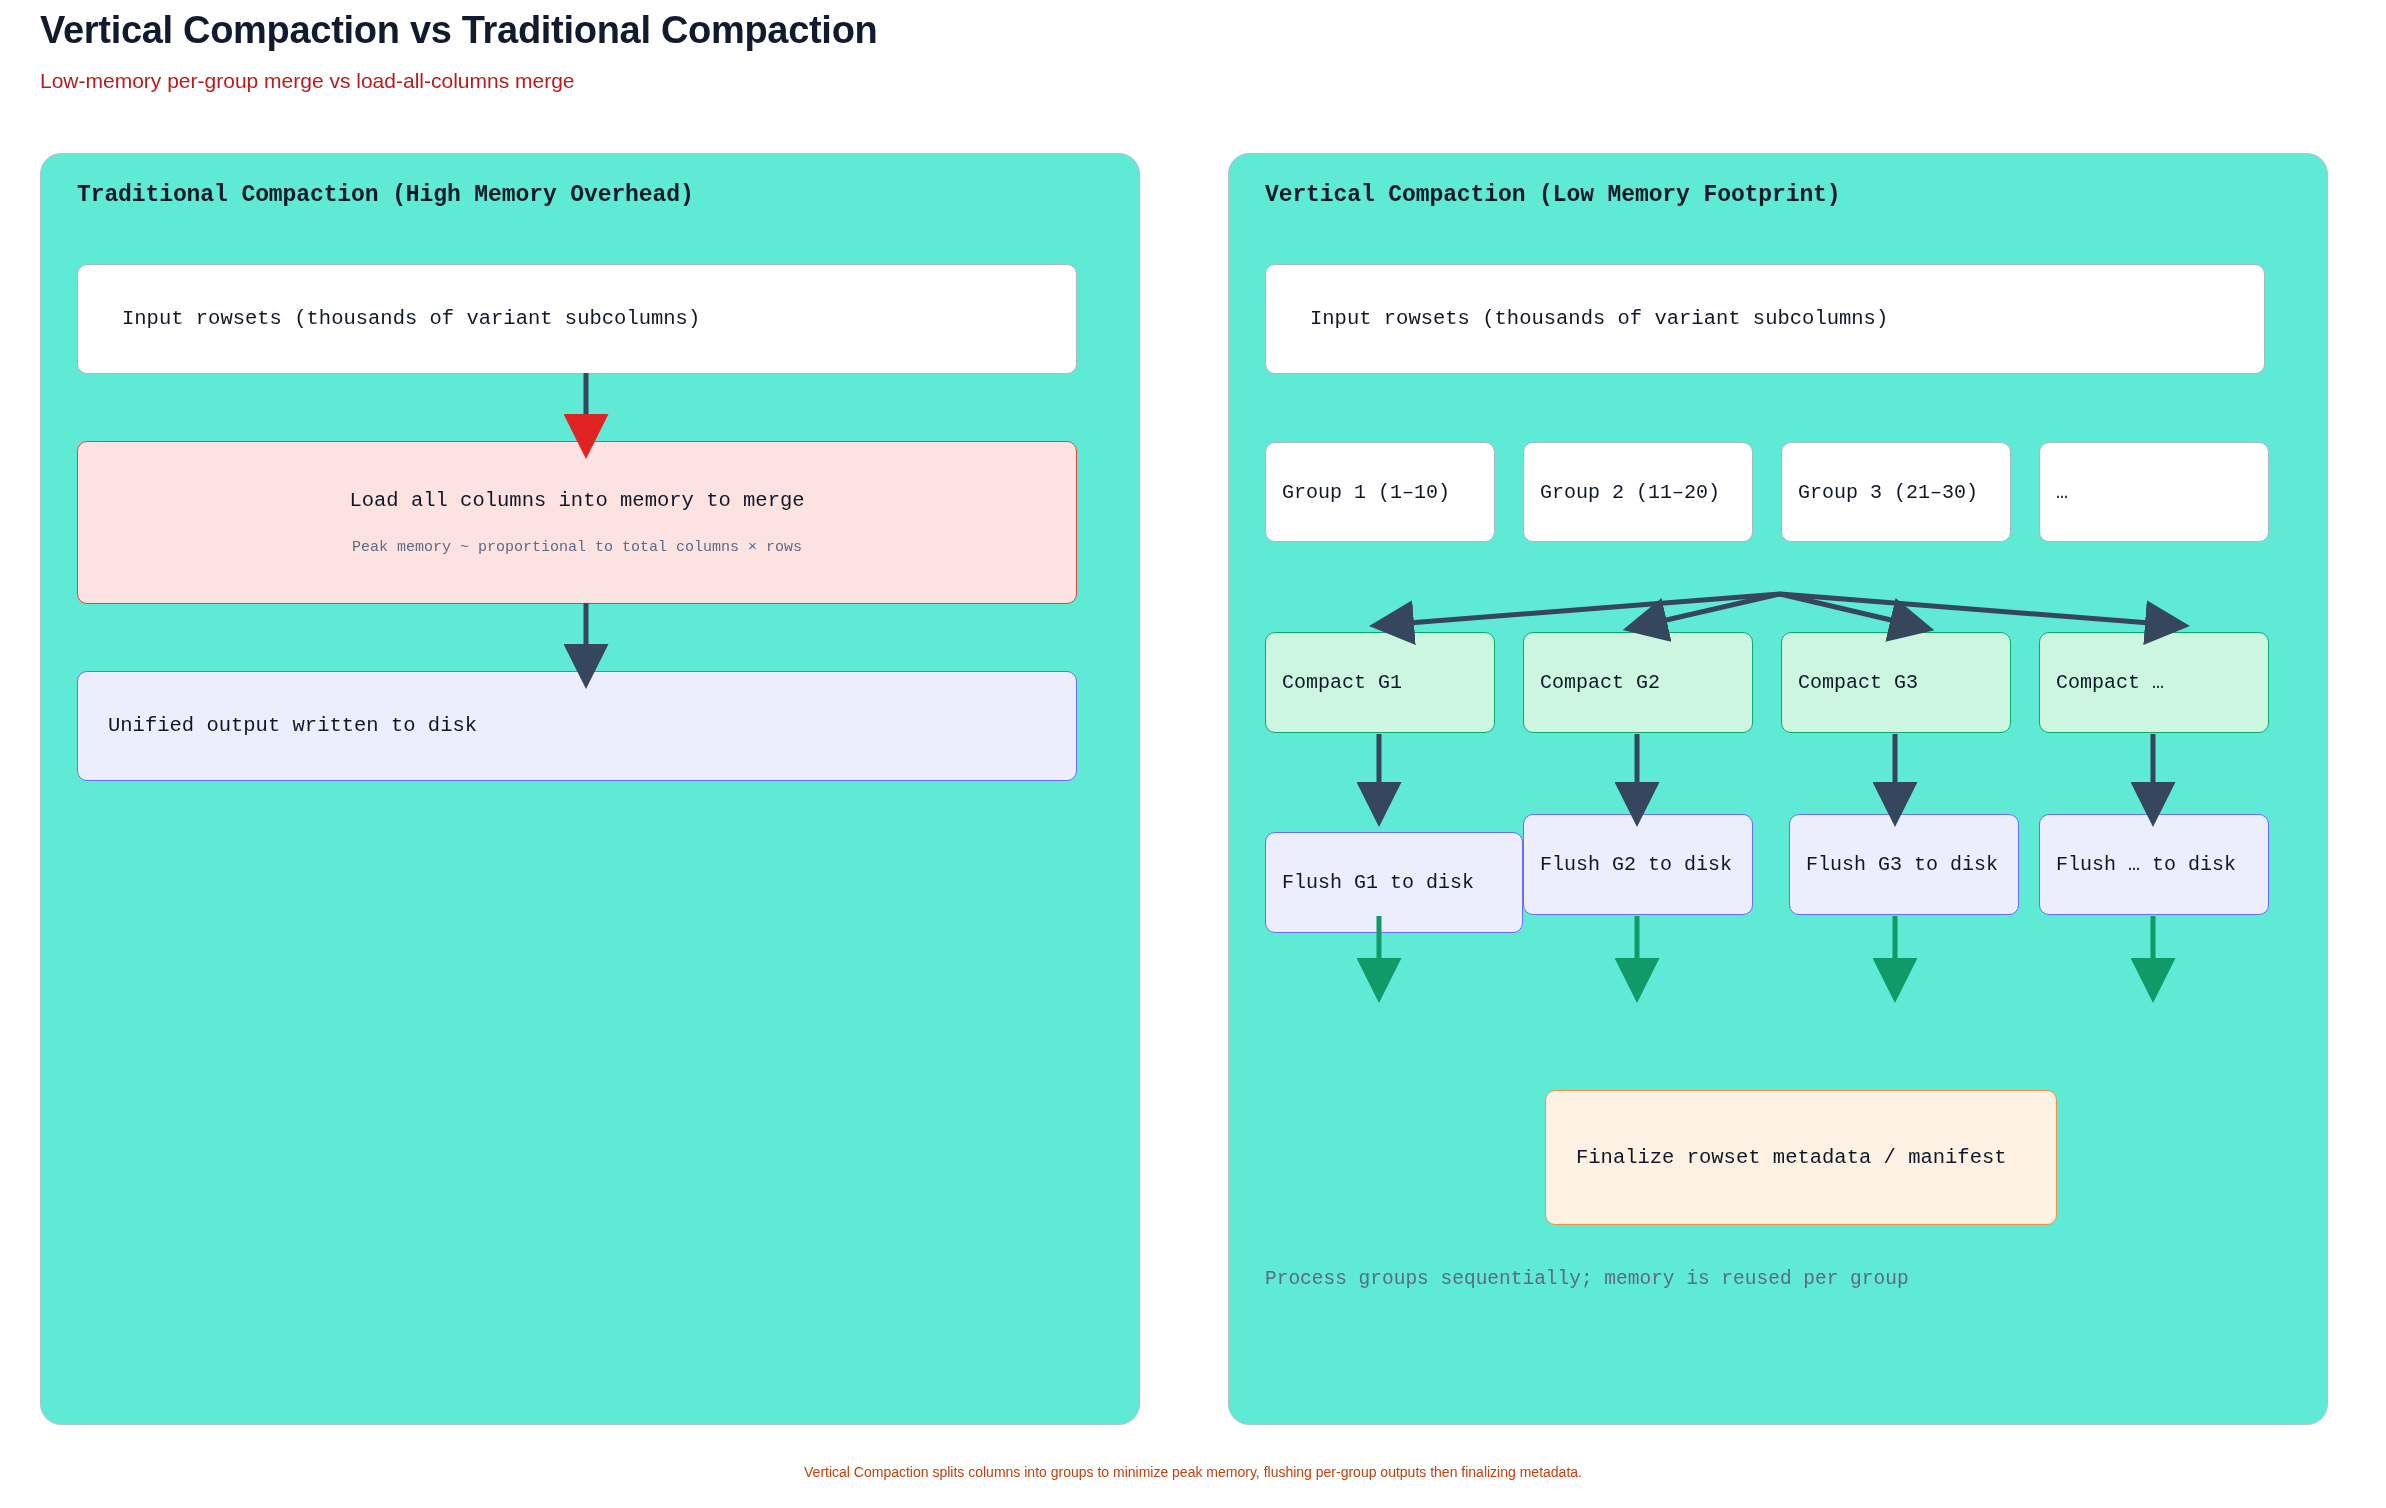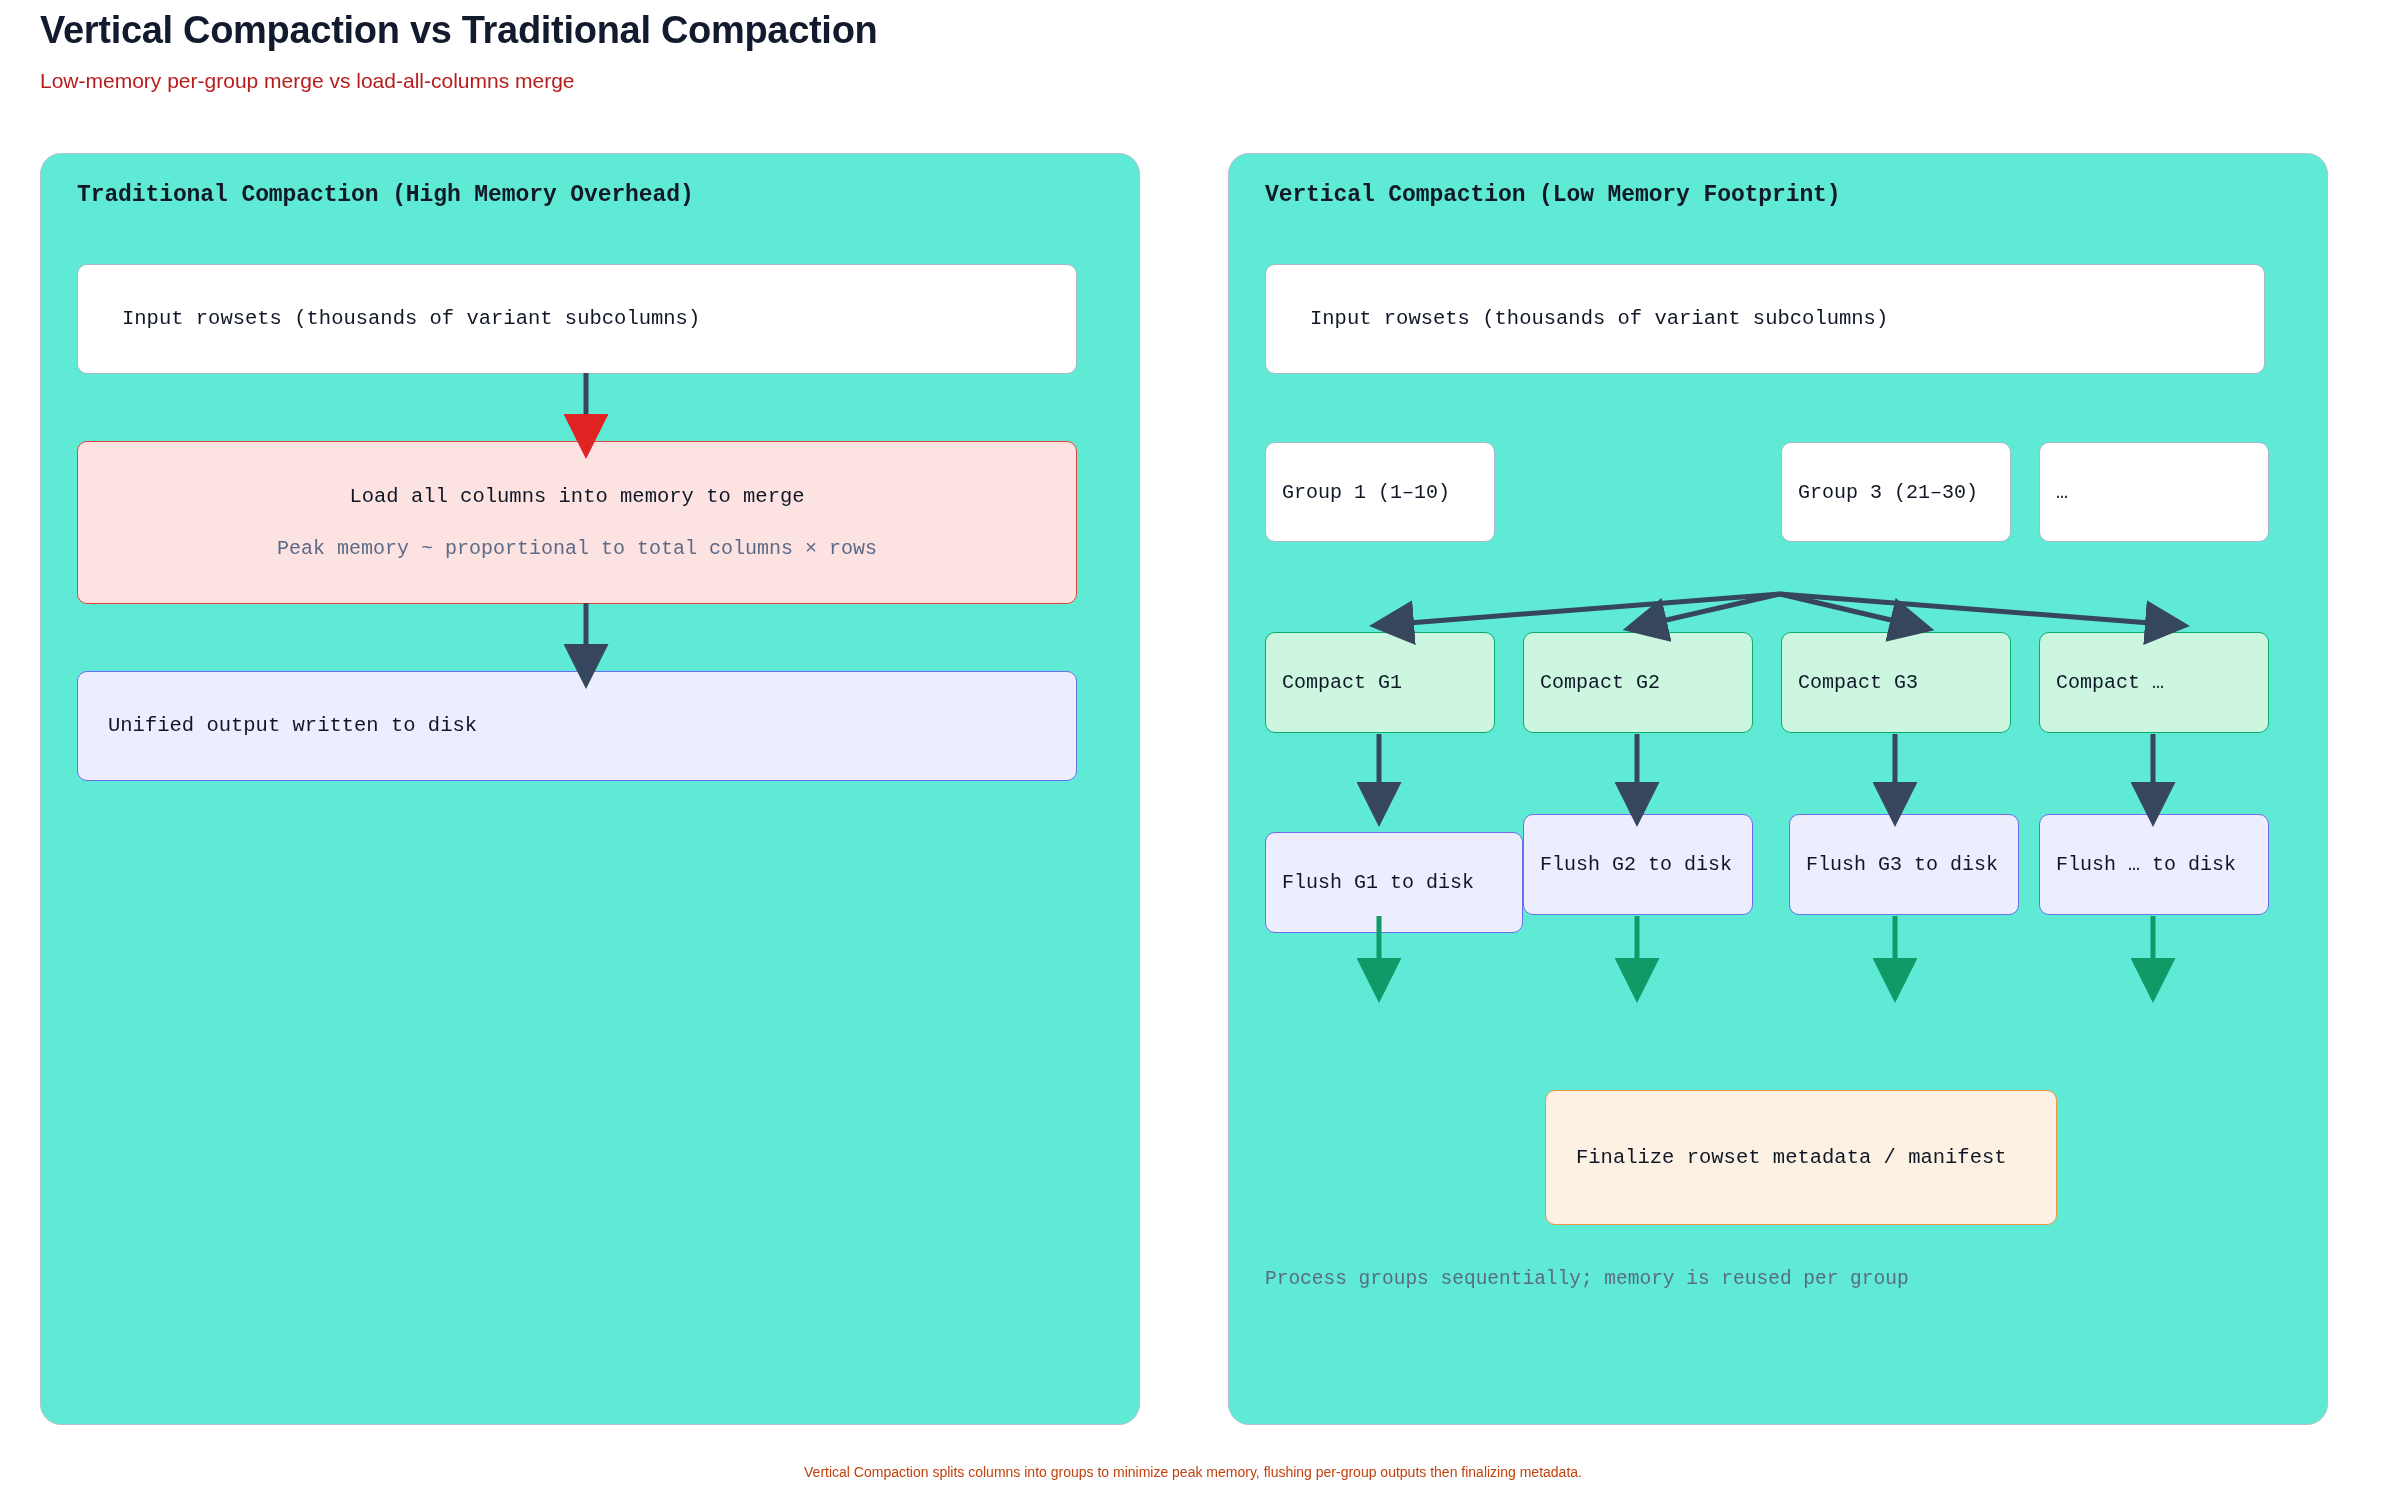--- a/index.html
+++ b/index.html
@@ -42,21 +42,21 @@
   }
 
   
   .node {
     position: absolute;
     border-radius: 10px;
     display: flex; flex-direction: column; justify-content: center;
     padding: 0 30px;
   }
   .node .node-title { font-size: 20.5px; color: #101828; line-height: 1.35; }
-  .node .node-sub   { font-size: 20px; color: #5b6b86; line-height: 1.35; margin-top: 24px; }
+  .node .node-sub   { font-size: 15px; color: #5b6b86; line-height: 1.35; margin-top: 24px; }
 
   .node.plain  { background: #ffffff; border: 1.6px solid #aab6cc; padding-left: 44px; }
   .node.danger { background: #fde2e2; border: 1.6px solid #e8413c; text-align: center; }
   .node.indigo { background: #eceefe; border: 1.6px solid #6d6df0; justify-content: center; }
   .node.green  { background: #ccf6e0; border: 1.6px solid #0bab6d; }
   .node.orange { background: #fdf1e3; border: 1.6px solid #ef9241; }
   .node.small  { padding: 0 16px; }
   .node.small .node-title { font-size: 20px; }
 
   
@@ -97,20 +97,23 @@
 
   <div class="panel panel-right">
     <div class="panel-title">Vertical Compaction (Low Memory Footprint)</div>
 
     <div class="node plain" style="left:36px; top:110px; width:1000px; height:110px;">
       <div class="node-title">Input rowsets (thousands of variant subcolumns)</div>
     </div>
 
     <div class="node plain small" style="left:36px; top:288px; width:230px; height:100px;">
       <div class="node-title">Group 1 (1–10)</div>
+    </div>
+    <div class="node plain small" style="left:294px; top:288px; width:230px; height:100px;">
+      <div class="node-title">Group 2 (11–20)</div>
     </div>
     <div class="node plain small" style="left:552px; top:288px; width:230px; height:100px;">
       <div class="node-title">Group 3 (21–30)</div>
     </div>
     <div class="node plain small" style="left:810px; top:288px; width:230px; height:100px;">
       <div class="node-title">…</div>
     </div>
 
     <div class="node green small" style="left:36px; top:478px; width:230px; height:101px;">
       <div class="node-title">Compact G1</div>

